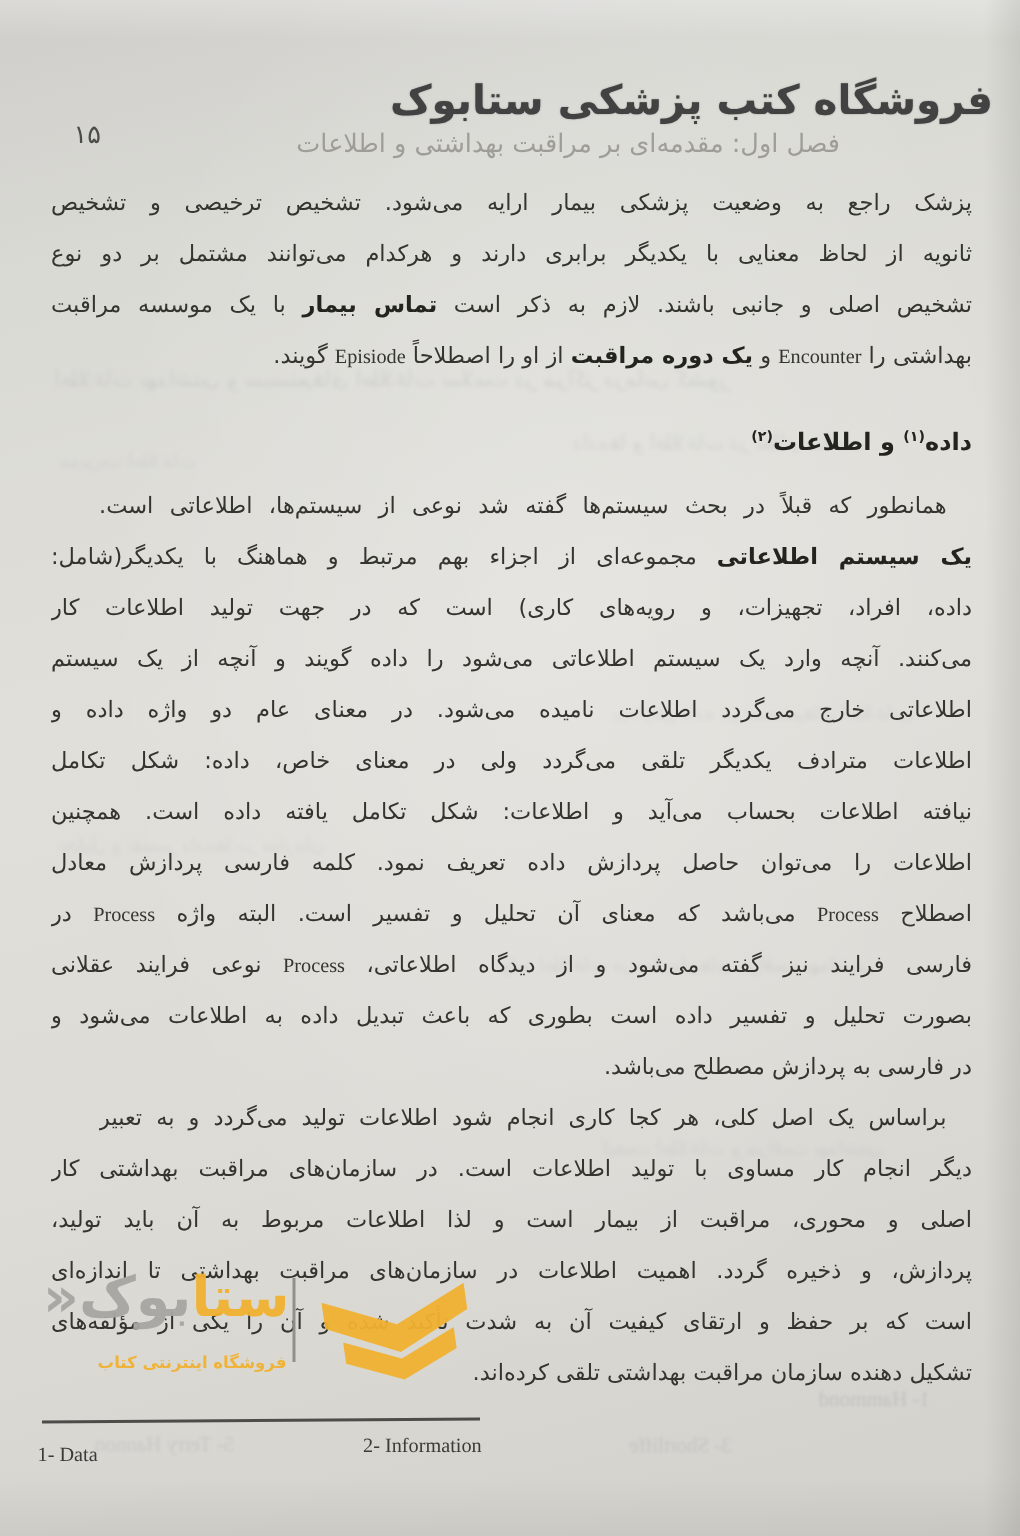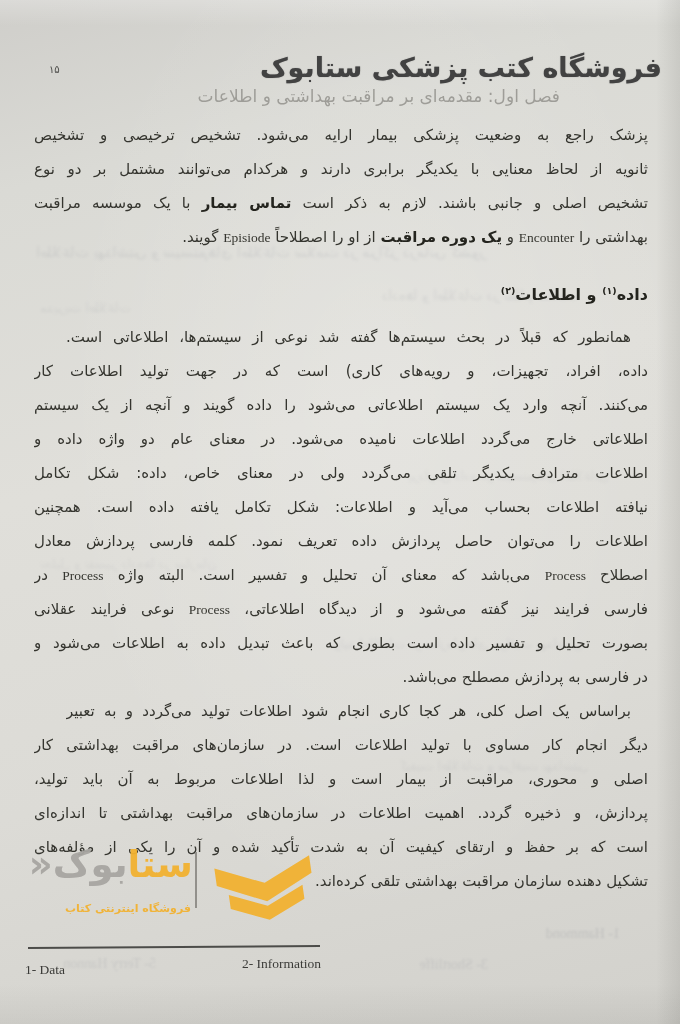--- a/index.html
+++ b/index.html
@@ -19,21 +19,21 @@
   .shade-bottom { position:absolute; bottom:0; left:0; width:100%; height:40px;
     background:linear-gradient(to top, rgba(60,60,55,0.07), rgba(60,60,55,0)); z-index:9; }
 
   
   .ghost { position:absolute; transform:scaleX(-1); filter:blur(1.4px);
     color:#6e7280; direction:rtl; white-space:nowrap; overflow:hidden; z-index:1;
     font-family:"DejaVu Sans", sans-serif; }
   .ghost.latin { direction:ltr; font-family:"Liberation Serif", serif; filter:blur(1.1px); }
 
   
-  .pagenum { position:absolute; top:64px; left:49px; font-size:10px; color:#4b4b48; z-index:3; }
+  .pagenum { position:absolute; top:80px; left:49px; font-size:17px; color:#4b4b48; z-index:3; }
   .chapter-header { position:absolute; top:86px; right:120px; font-size:17px;
     color:#9e9d98; direction:rtl; z-index:2; letter-spacing:0.2px; }
   .wm-top { position:absolute; top:52px; right:18px; font-size:27px; font-weight:bold;
     color:#424242; direction:rtl; z-index:4; letter-spacing:0.5px;
     text-shadow:0 0 1px rgba(60,60,60,0.55); }
 
   
   #body { position:absolute; top:118px; left:34px; width:614px; z-index:3;
     color:#35352f; font-size:15px; }
   .para, .heading { direction:rtl; }
@@ -98,20 +98,21 @@
         <div class="line"><span>پزشک راجع به وضعیت پزشکی بیمار ارایه می‌شود. تشخیص ترخیصی و تشخیص</span></div>
         <div class="line"><span>ثانویه از لحاظ معنایی با یکدیگر برابری دارند و هرکدام می‌توانند مشتمل بر دو نوع</span></div>
         <div class="line"><span>تشخیص اصلی و جانبی باشند. لازم به ذکر است </span><span class="bold">تماس بیمار</span><span> با یک موسسه مراقبت</span></div>
         <div class="line last"><span>بهداشتی را </span><span class="latin">Encounter</span><span> و </span><span class="bold">یک دوره مراقبت</span><span> از او را اصطلاحاً </span><span class="latin">Episiode</span><span> گویند.</span></div>
       </div>
       <div class="heading" dir="rtl">
         <div class="line last"><span class="bold">داده</span><sup class="bold">(۱)</sup><span class="bold"> و اطلاعات</span><sup class="bold">(۲)</sup></div>
       </div>
       <div class="para" dir="rtl">
         <div class="line indent"><span>همانطور که قبلاً در بحث سیستم‌ها گفته شد نوعی از سیستم‌ها، اطلاعاتی است.</span></div>
+        <div class="line"><span class="bold">یک سیستم اطلاعاتی</span><span> مجموعه‌ای از اجزاء بهم مرتبط و هماهنگ با یکدیگر(شامل:</span></div>
         <div class="line"><span>داده، افراد، تجهیزات، و رویه‌های کاری) است که در جهت تولید اطلاعات کار</span></div>
         <div class="line"><span>می‌کنند. آنچه وارد یک سیستم اطلاعاتی می‌شود را داده گویند و آنچه از یک سیستم</span></div>
         <div class="line"><span>اطلاعاتی خارج می‌گردد اطلاعات نامیده می‌شود. در معنای عام دو واژه داده و</span></div>
         <div class="line"><span>اطلاعات مترادف یکدیگر تلقی می‌گردد ولی در معنای خاص، داده: شکل تکامل</span></div>
         <div class="line"><span>نیافته اطلاعات بحساب می‌آید و اطلاعات: شکل تکامل یافته داده است. همچنین</span></div>
         <div class="line"><span>اطلاعات را می‌توان حاصل پردازش داده تعریف نمود. کلمه فارسی پردازش معادل</span></div>
         <div class="line"><span>اصطلاح </span><span class="latin">Process</span><span> می‌باشد که معنای آن تحلیل و تفسیر است. البته واژه </span><span class="latin">Process</span><span> در</span></div>
         <div class="line"><span>فارسی فرایند نیز گفته می‌شود و از دیدگاه اطلاعاتی، </span><span class="latin">Process</span><span> نوعی فرایند عقلانی</span></div>
         <div class="line"><span>بصورت تحلیل و تفسیر داده است بطوری که باعث تبدیل داده به اطلاعات می‌شود و</span></div>
         <div class="line last"><span>در فارسی به پردازش مصطلح می‌باشد.</span></div>

